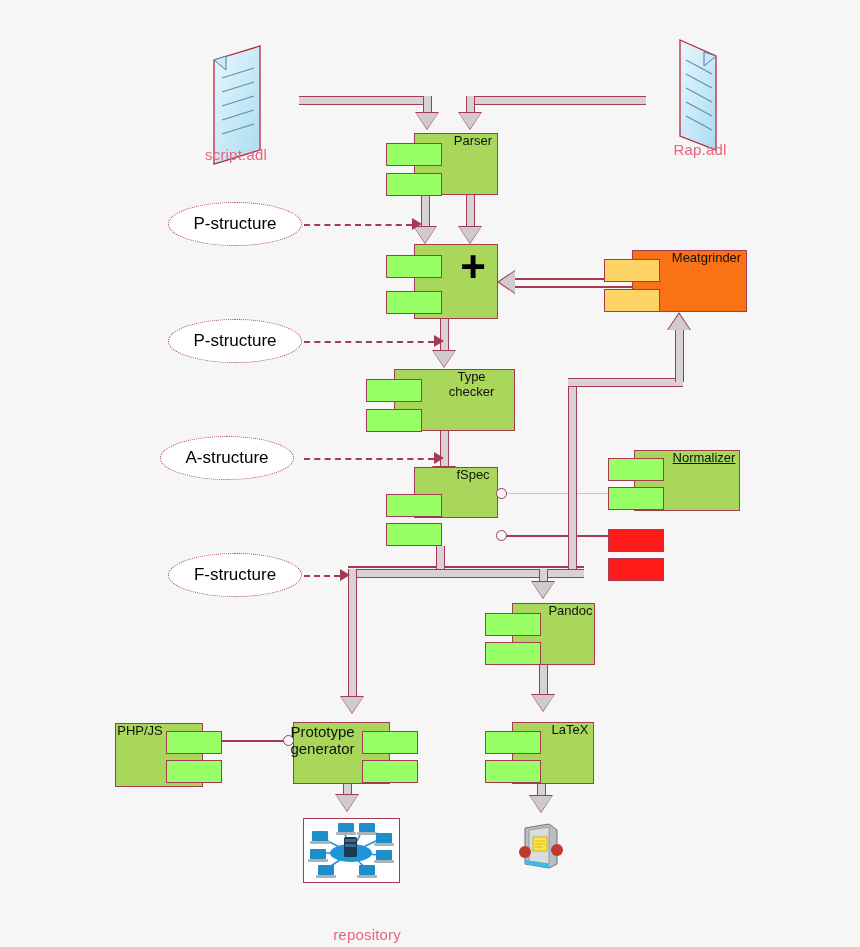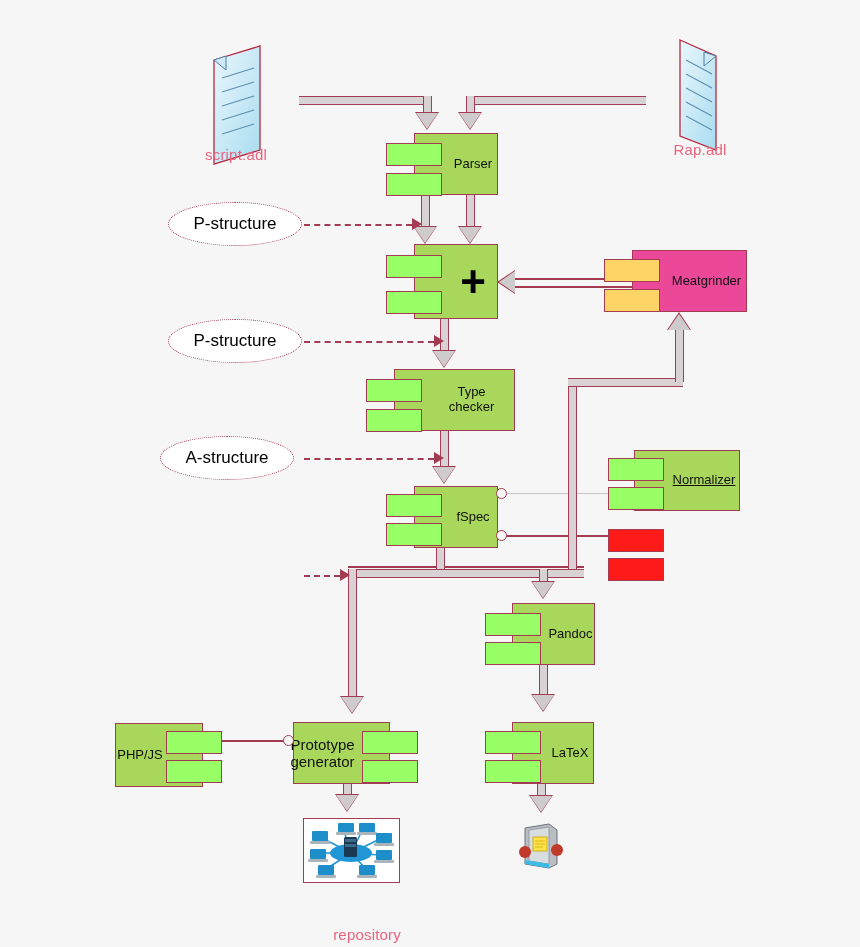--- a/index.html
+++ b/index.html
@@ -2,23 +2,23 @@
 <html><head>
 <meta charset="utf-8">
 <style>
   html,body{margin:0;padding:0;background:#f6f6f6;}
   body{width:860px;height:947px;position:relative;overflow:hidden;
        font-family:"Liberation Sans","DejaVu Sans",sans-serif;}
   #canvas{position:absolute;left:0;top:0;width:860px;height:947px;}
 
   
   .comp{position:absolute;box-sizing:border-box;border:1.6px solid #a33c52;
-        background:#a9d75c;display:flex;align-items:center;justify-content:center;
+        background:#a9d75c;display:flex;justify-content:center;
         font-size:13px;color:#111;text-align:center;line-height:1.15;z-index:20;}
-  .comp.amber{background:#ec4899;}
+  .comp.amber{background:#f97316;}
   .comp.dark-red{background:#c00000;}
   .comp .lbl{padding:0 6px;position:relative;z-index:3;}
   .comp.lbl-right .lbl{margin-left:34px;}
   .comp.lbl-left  .lbl{margin-right:38px;}
 
   
   .tab{position:absolute;box-sizing:border-box;width:56px;height:23px;
        border:1.4px solid #a33c52;background:#99ff66;z-index:22;}
   .tab.red{background:#ff1a1a;}
   .tab.yellow{background:#ffd466;}
@@ -214,20 +214,23 @@
 
   <div class="ell" style="left:168px;top:202px;width:134px;height:44px;">
     <span>P-structure</span>
   </div>
   <div class="ell" style="left:168px;top:319px;width:134px;height:44px;">
     <span>P-structure</span>
   </div>
   <div class="ell" style="left:160px;top:436px;width:134px;height:44px;">
     <span>A-structure</span>
   </div>
+  <div class="ell" style="left:168px;top:553px;width:134px;height:44px;">
+    <span>F-structure</span>
+  </div>
 
   <div class="tab" style="left:386px;top:143px;"></div>
   <div class="tab" style="left:386px;top:173px;"></div>
   <div class="comp lbl-right" style="left:414px;top:133px;width:84px;height:62px;">
     <span class="lbl">Parser</span>
   </div>
 
   <div class="tab" style="left:386px;top:255px;"></div>
   <div class="tab" style="left:386px;top:291px;"></div>
   <div class="comp lbl-right" style="left:414px;top:244px;width:84px;height:75px;">
@@ -241,21 +244,21 @@
   </div>
 
   <div class="tab" style="left:366px;top:379px;"></div>
   <div class="tab" style="left:366px;top:409px;"></div>
   <div class="comp lbl-right" style="left:394px;top:369px;width:121px;height:62px;">
     <span class="lbl">Type checker</span>
   </div>
 
   <div class="tab" style="left:386px;top:494px;"></div>
   <div class="tab" style="left:386px;top:523px;"></div>
-  <div class="comp lbl-right" style="left:414px;top:486px;width:84px;height:62px;">
+  <div class="comp lbl-right" style="left:414px;top:467px;width:84px;height:51px;">
     <span class="lbl">fSpec</span>
   </div>
 
   <div class="tab" style="left:608px;top:458px;"></div>
   <div class="tab" style="left:608px;top:487px;"></div>
   <div class="comp lbl-right" style="left:634px;top:450px;width:106px;height:61px;text-decoration:underline;">
     <span class="lbl">Normalizer</span>
   </div>
 
   <div class="tab red" style="left:608px;top:529px;"></div>

